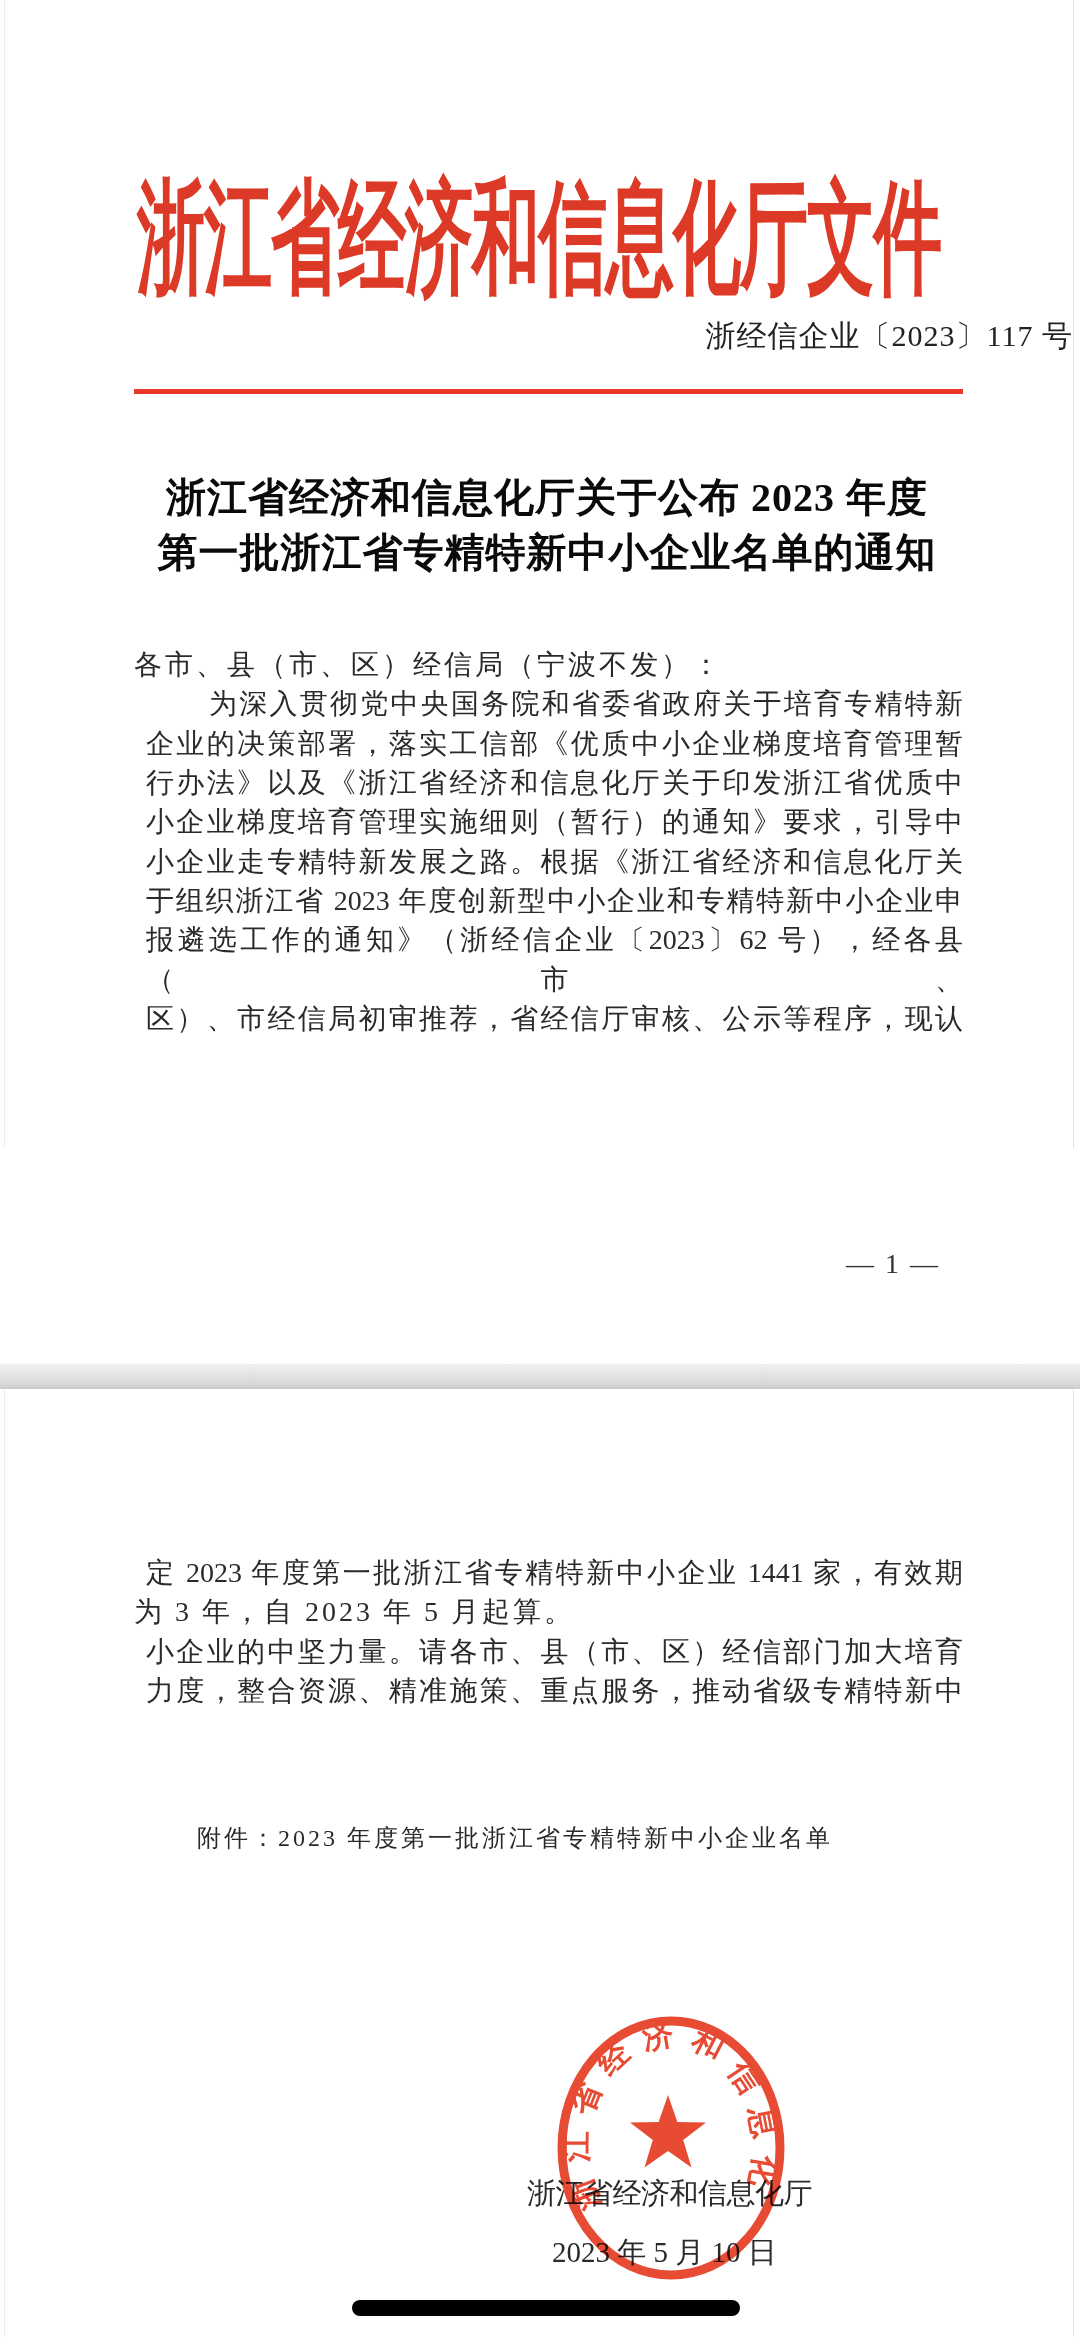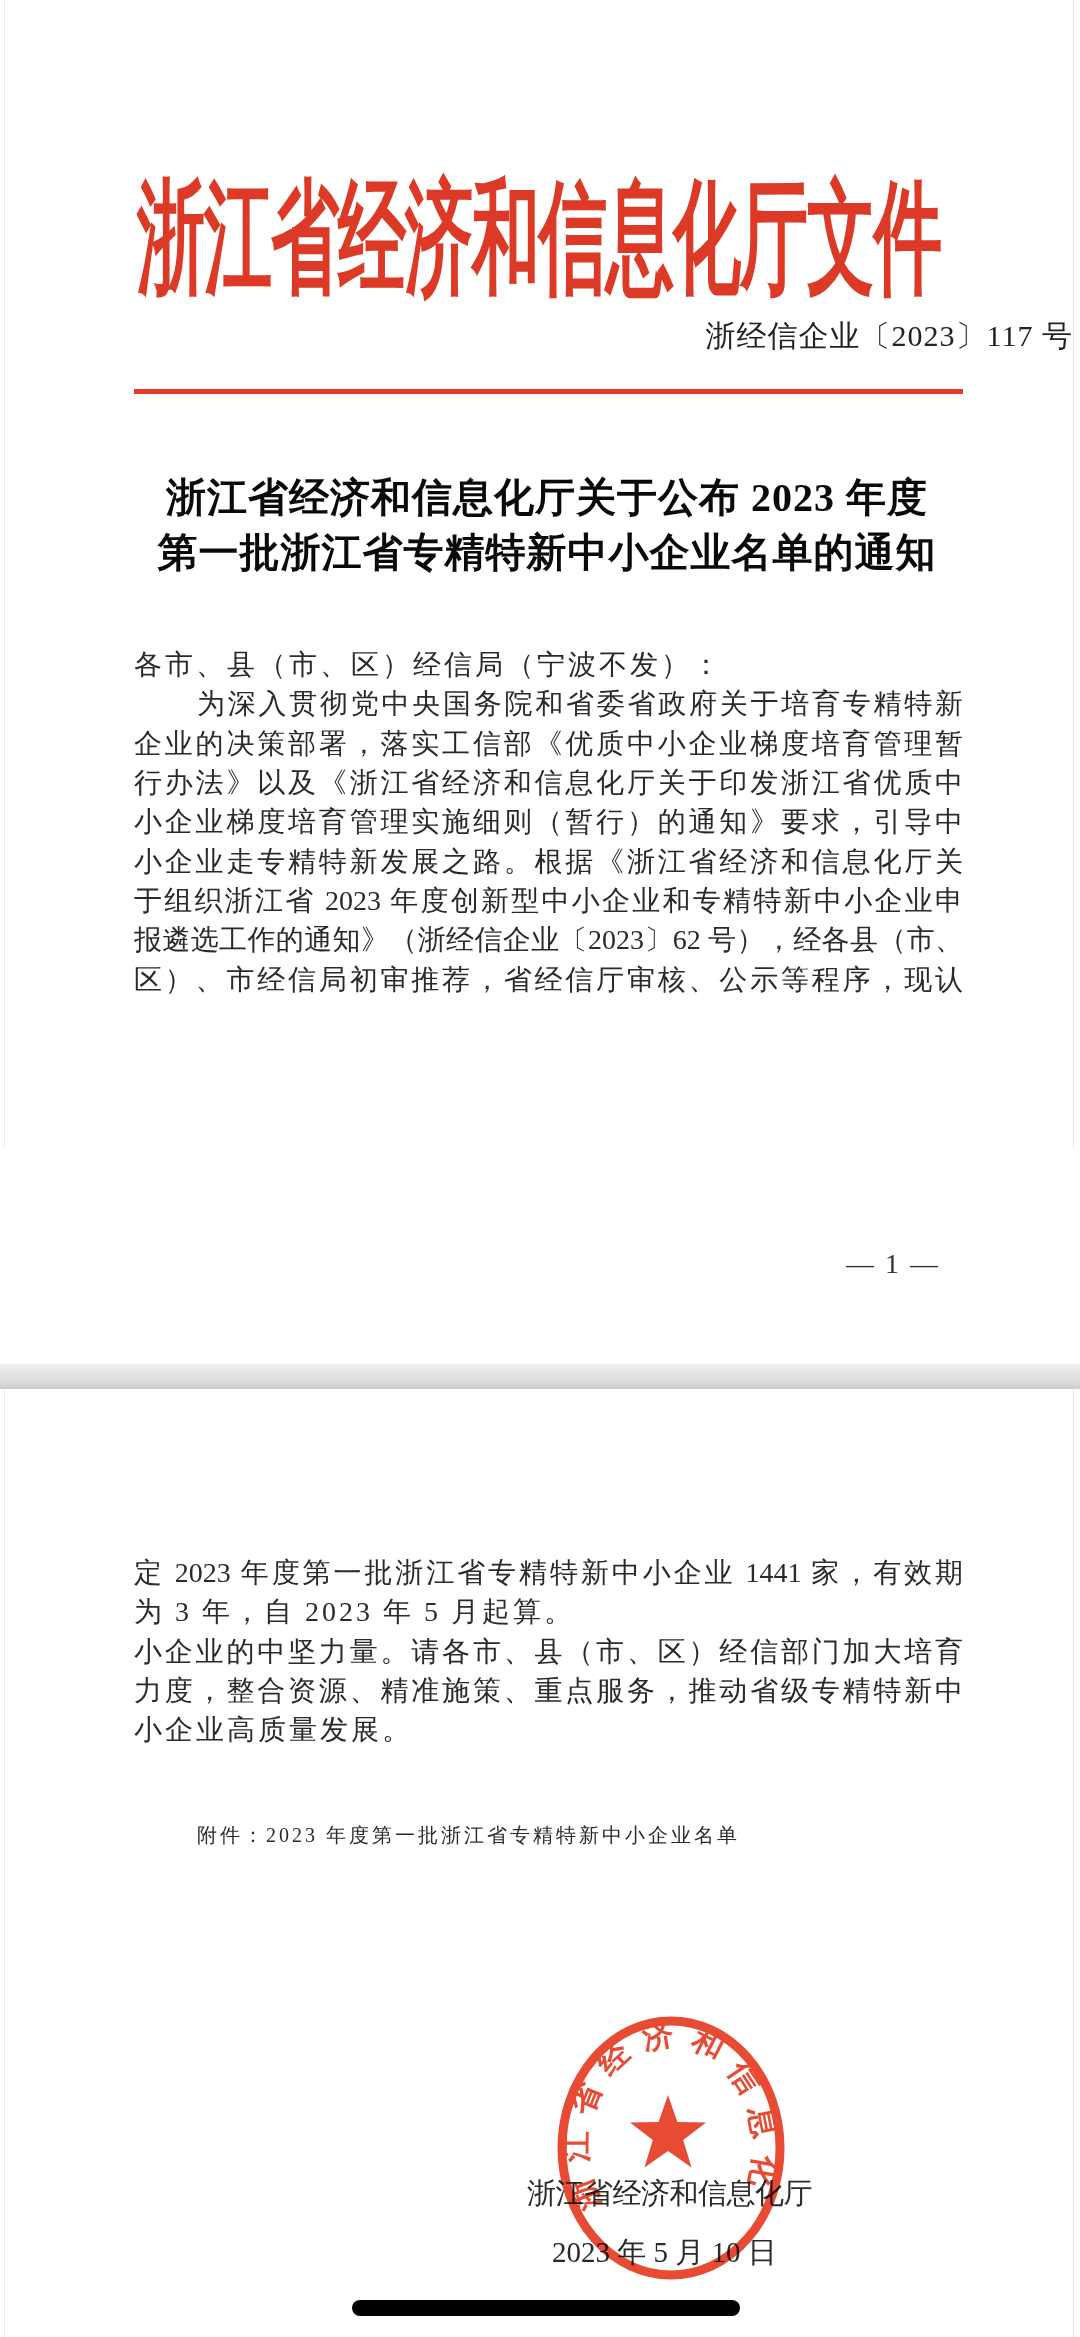--- a/index.html
+++ b/index.html
@@ -37,28 +37,28 @@
     font-size:40px;font-weight:bold;color:#0a0a0a;line-height:55px;letter-spacing:1px;
   }
   
   .body-block{
     position:absolute;left:129px;width:829px;
     font-size:28px;line-height:39.35px;color:#2a2a2a;
   }
   .bline{white-space:nowrap;letter-spacing:3px;}
   .bline.fill{
     white-space:normal;letter-spacing:0;
-    text-align:justify;text-align-last:justify;text-justify:inter-character;
+    text-align:justify;text-align-last:justify;text-justify:inter-character;margin-left:12px;
   }
   .bline.indent{text-indent:63px;}
   #p1-body{top:645px;}
   #p2-body{top:164px;}
   .attachment-line{
     position:absolute;top:433px;left:129px;width:829px;
-    font-size:20px;letter-spacing:3px;text-indent:63px;white-space:nowrap;color:#2a2a2a;
+    font-size:24px;letter-spacing:3px;text-indent:63px;white-space:nowrap;color:#2a2a2a;
   }
   .page-number{
     position:absolute;top:1248px;right:133px;
     font-size:28px;color:#333;letter-spacing:2px;
   }
   
   .signer{
     position:absolute;top:785px;left:522px;
     font-size:29px;color:#2a2a2a;letter-spacing:-0.5px;white-space:nowrap;
   }
@@ -109,21 +109,20 @@
   </div>
 
   <div class="page-gap"></div>
 
   <div class="page" id="page2">
     <div class="body-block" id="p2-body">
         <div class="bline fill">定 2023 年度第一批浙江省专精特新中小企业 1441 家，有效期</div>
         <div class="bline">为 3 年，自 2023 年 5 月起算。</div>
         <div class="bline fill">小企业的中坚力量。请各市、县（市、区）经信部门加大培育</div>
         <div class="bline fill">力度，整合资源、精准施策、重点服务，推动省级专精特新中</div>
-        <div class="bline">小企业高质量发展。</div>
       </div>
     <div class="attachment-line">附件：2023 年度第一批浙江省专精特新中小企业名单</div>
 
     <div class="signer">浙江省经济和信息化厅</div>
     <div class="sign-date">2023 年 5 月 10 日</div>
 
     <svg class="seal" viewBox="0 0 236 276" aria-hidden="true">
       <ellipse cx="118" cy="136" rx="109" ry="127" fill="none" stroke="#e64128" stroke-width="9"></ellipse>
       <polygon fill="#e64128" transform="translate(115,123)" points="0,-40 9.4,-12.9 38,-12.4 15.2,4.9 23.5,32.4 0,16 -23.5,32.4 -15.2,4.9 -38,-12.4 -9.4,-12.9"></polygon>
       <defs>

